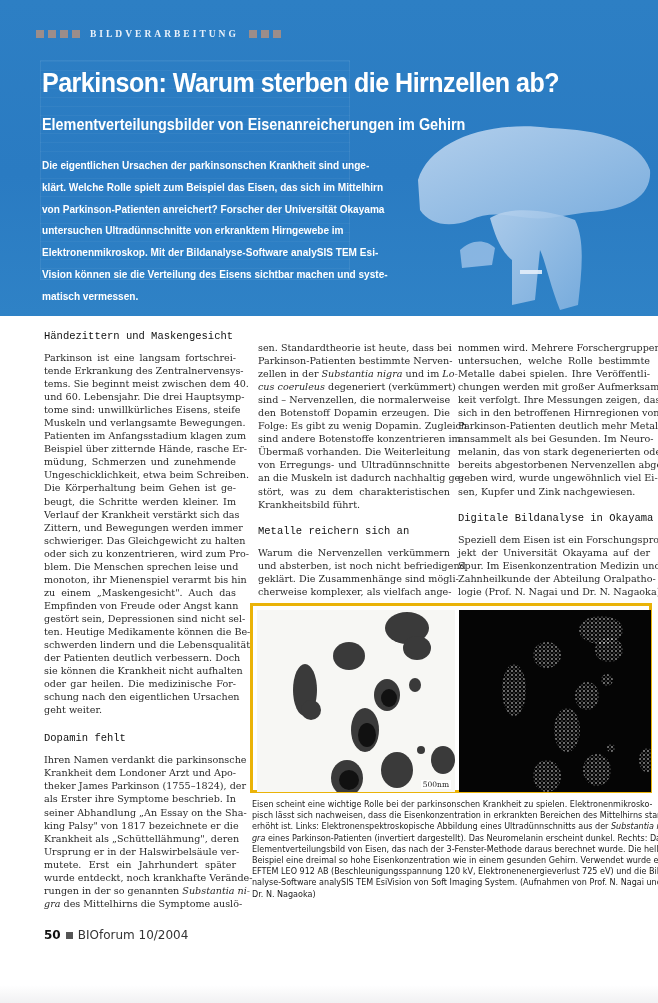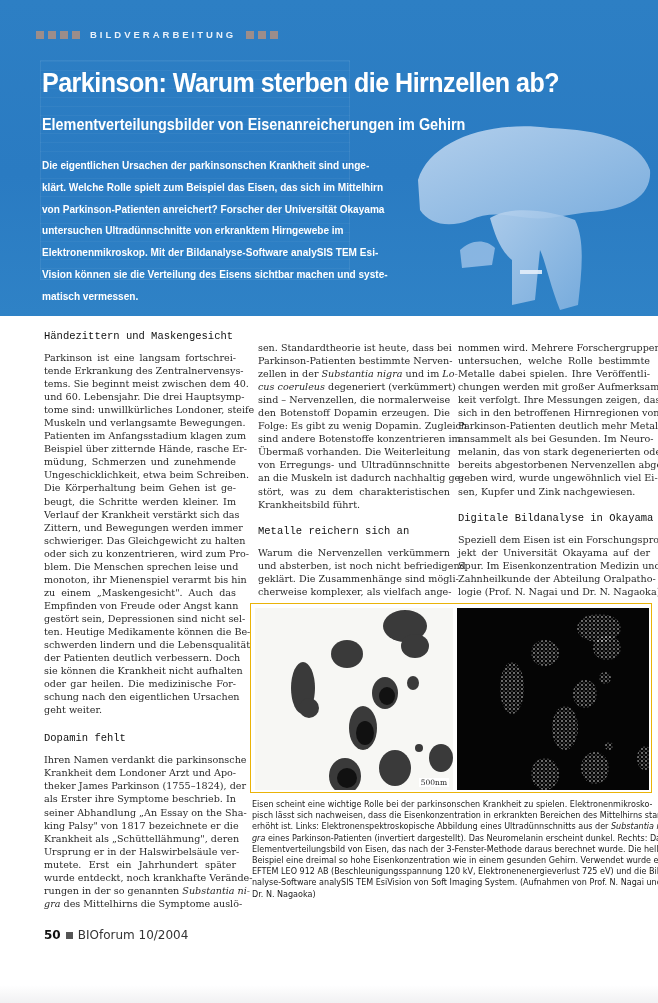--- a/index.html
+++ b/index.html
@@ -17,21 +17,21 @@
     background: repeating-linear-gradient(180deg, rgba(255,255,255,0.04) 0 1px, transparent 1px 9px);
   }
   .hands {
     position: absolute; left: 400px; top: 100px; width: 258px; height: 216px;
   }
   .section-tag {
     position: absolute; left: 36px; top: 29px; display: flex; align-items: center; gap: 4px;
   }
   .sq { width: 8px; height: 8px; background: #b08f80; opacity: 0.85; }
   .section-label {
-    font-family: Liberation Sans, sans-serif; font-size: 9.5px; letter-spacing: 3px;
+    font-family: Liberation Serif, serif; font-size: 9.5px; letter-spacing: 3px;
     color: #e9f1fa; margin: 0 6px 0 6px; font-weight: bold;
   }
   .title {
     position: absolute; left: 42px; top: 66px; width: 610px;
     font-family: "Liberation Sans", sans-serif; font-weight: bold;
     font-size: 28.5px; color: #ffffff; letter-spacing: -0.6px; transform: scaleX(0.88); transform-origin: left;
     white-space: nowrap;
   }
   .subtitle {
     position: absolute; left: 42px; top: 116px;
@@ -54,21 +54,21 @@
     font-family: Liberation Mono, monospace; font-size: 10.5px; color: #111;
     margin-bottom: 9px; white-space: nowrap;
   }
   .para { font-size: 9.6px; line-height: 13.05px; color: #2a2a2a; }
   .para span { display: block; white-space: nowrap; text-align: justify; text-align-last: justify; }
   .para span.last { text-align-last: left; }
   .para i { font-style: italic; }
 
   .figure {
     position: absolute; left: 250px; top: 603px; width: 402px; height: 190px;
-    border: 1px solid #eab308; background: #fff;
+    border: 3px solid #eab308; background: #fff;
   }
   .fig-left {
     position: absolute; left: 4px; top: 4px; width: 198px; height: 182px; background: #f7f7f4; overflow: hidden;
   }
   .fig-right {
     position: absolute; left: 206px; top: 4px; width: 192px; height: 182px; background: #050505; overflow: hidden;
   }
   .scalebar {
     position: absolute; right: 4px; bottom: 3px; font-size: 7.5px; color: #222; background: #fff; padding: 0 2px;
     font-family: "DejaVu Serif", serif;
@@ -129,21 +129,21 @@
   </div>
 </div>
 
 <div class="col col1">
   <div class="h2">Händezittern und Maskengesicht</div>
   <div class="para" id="c1p1">
       <span>Parkinson ist eine langsam fortschrei-</span>
       <span>tende Erkrankung des Zentralnervensys-</span>
       <span>tems. Sie beginnt meist zwischen dem 40.</span>
       <span>und 60. Lebensjahr. Die drei Hauptsymp-</span>
-      <span>tome sind: unwillkürliches Londoner, steife</span>
+      <span>tome sind: unwillkürliches Eisens, steife</span>
       <span>Muskeln und verlangsamte Bewegungen.</span>
       <span>Patienten im Anfangsstadium klagen zum</span>
       <span>Beispiel über zitternde Hände, rasche Er-</span>
       <span>müdung, Schmerzen und zunehmende</span>
       <span>Ungeschicklichkeit, etwa beim Schreiben.</span>
       <span>Die Körperhaltung beim Gehen ist ge-</span>
       <span>beugt, die Schritte werden kleiner. Im</span>
       <span>Verlauf der Krankheit verstärkt sich das</span>
       <span>Zittern, und Bewegungen werden immer</span>
       <span>schwieriger. Das Gleichgewicht zu halten</span>

